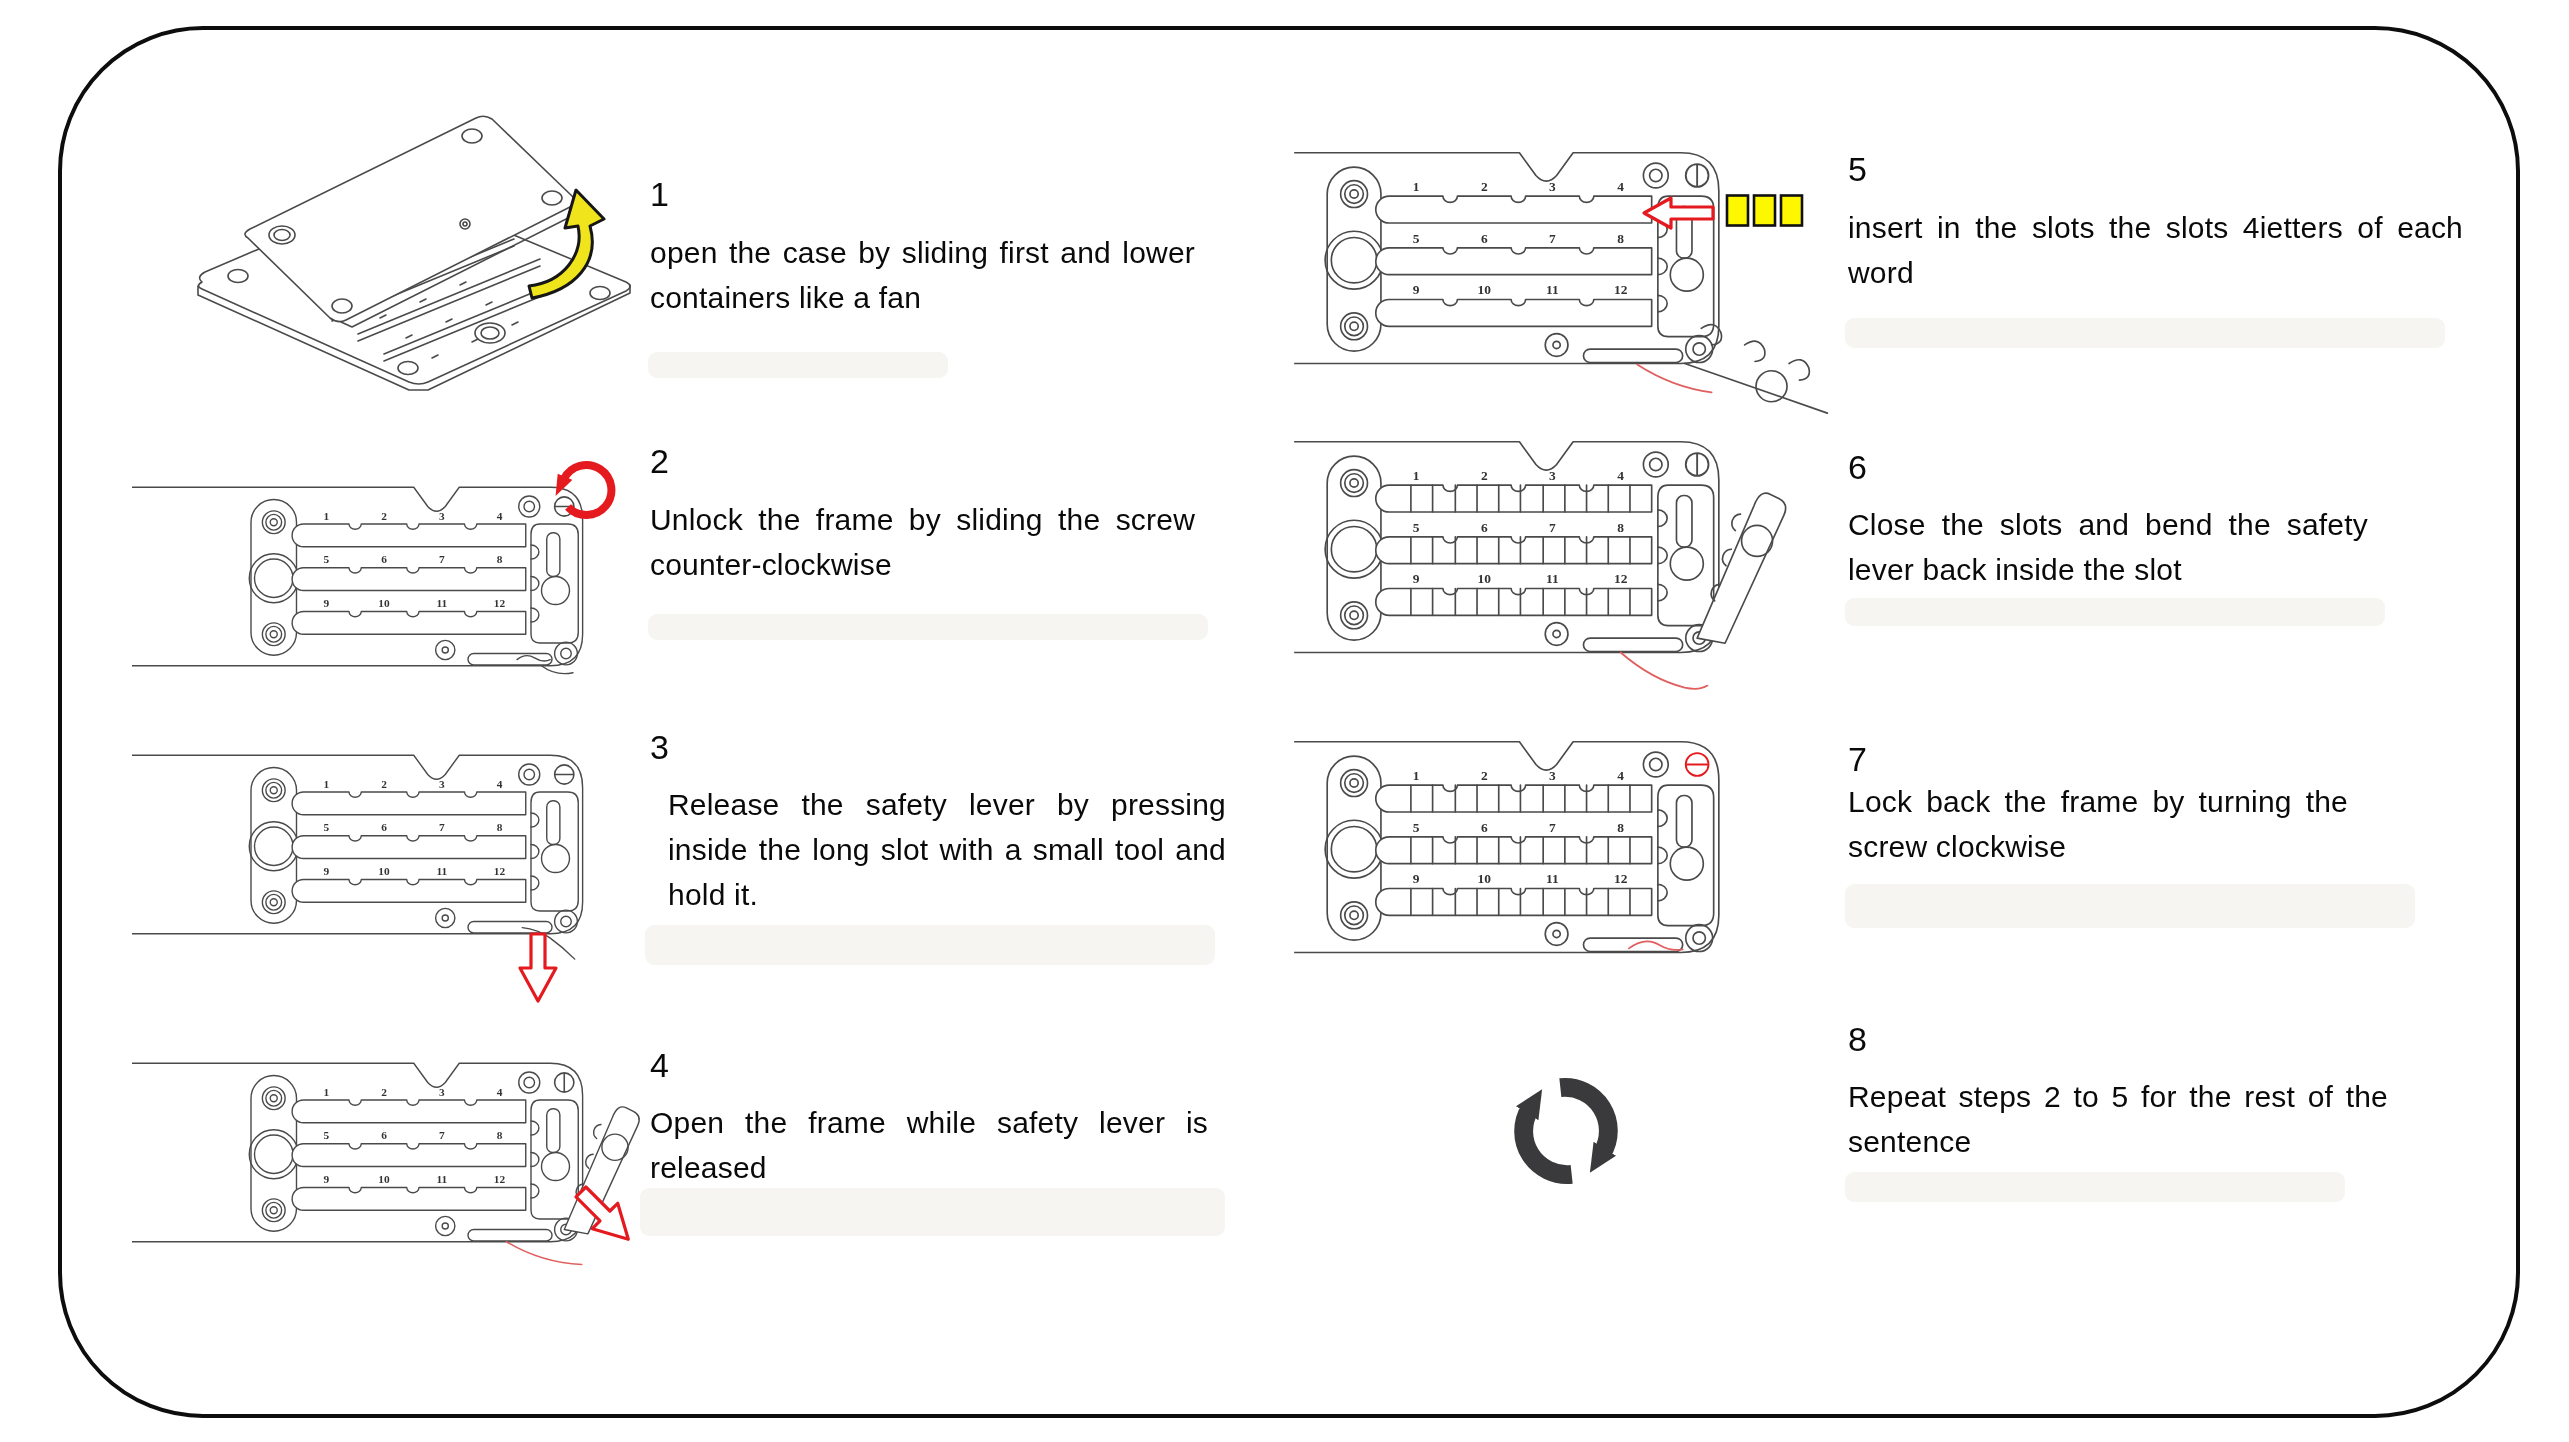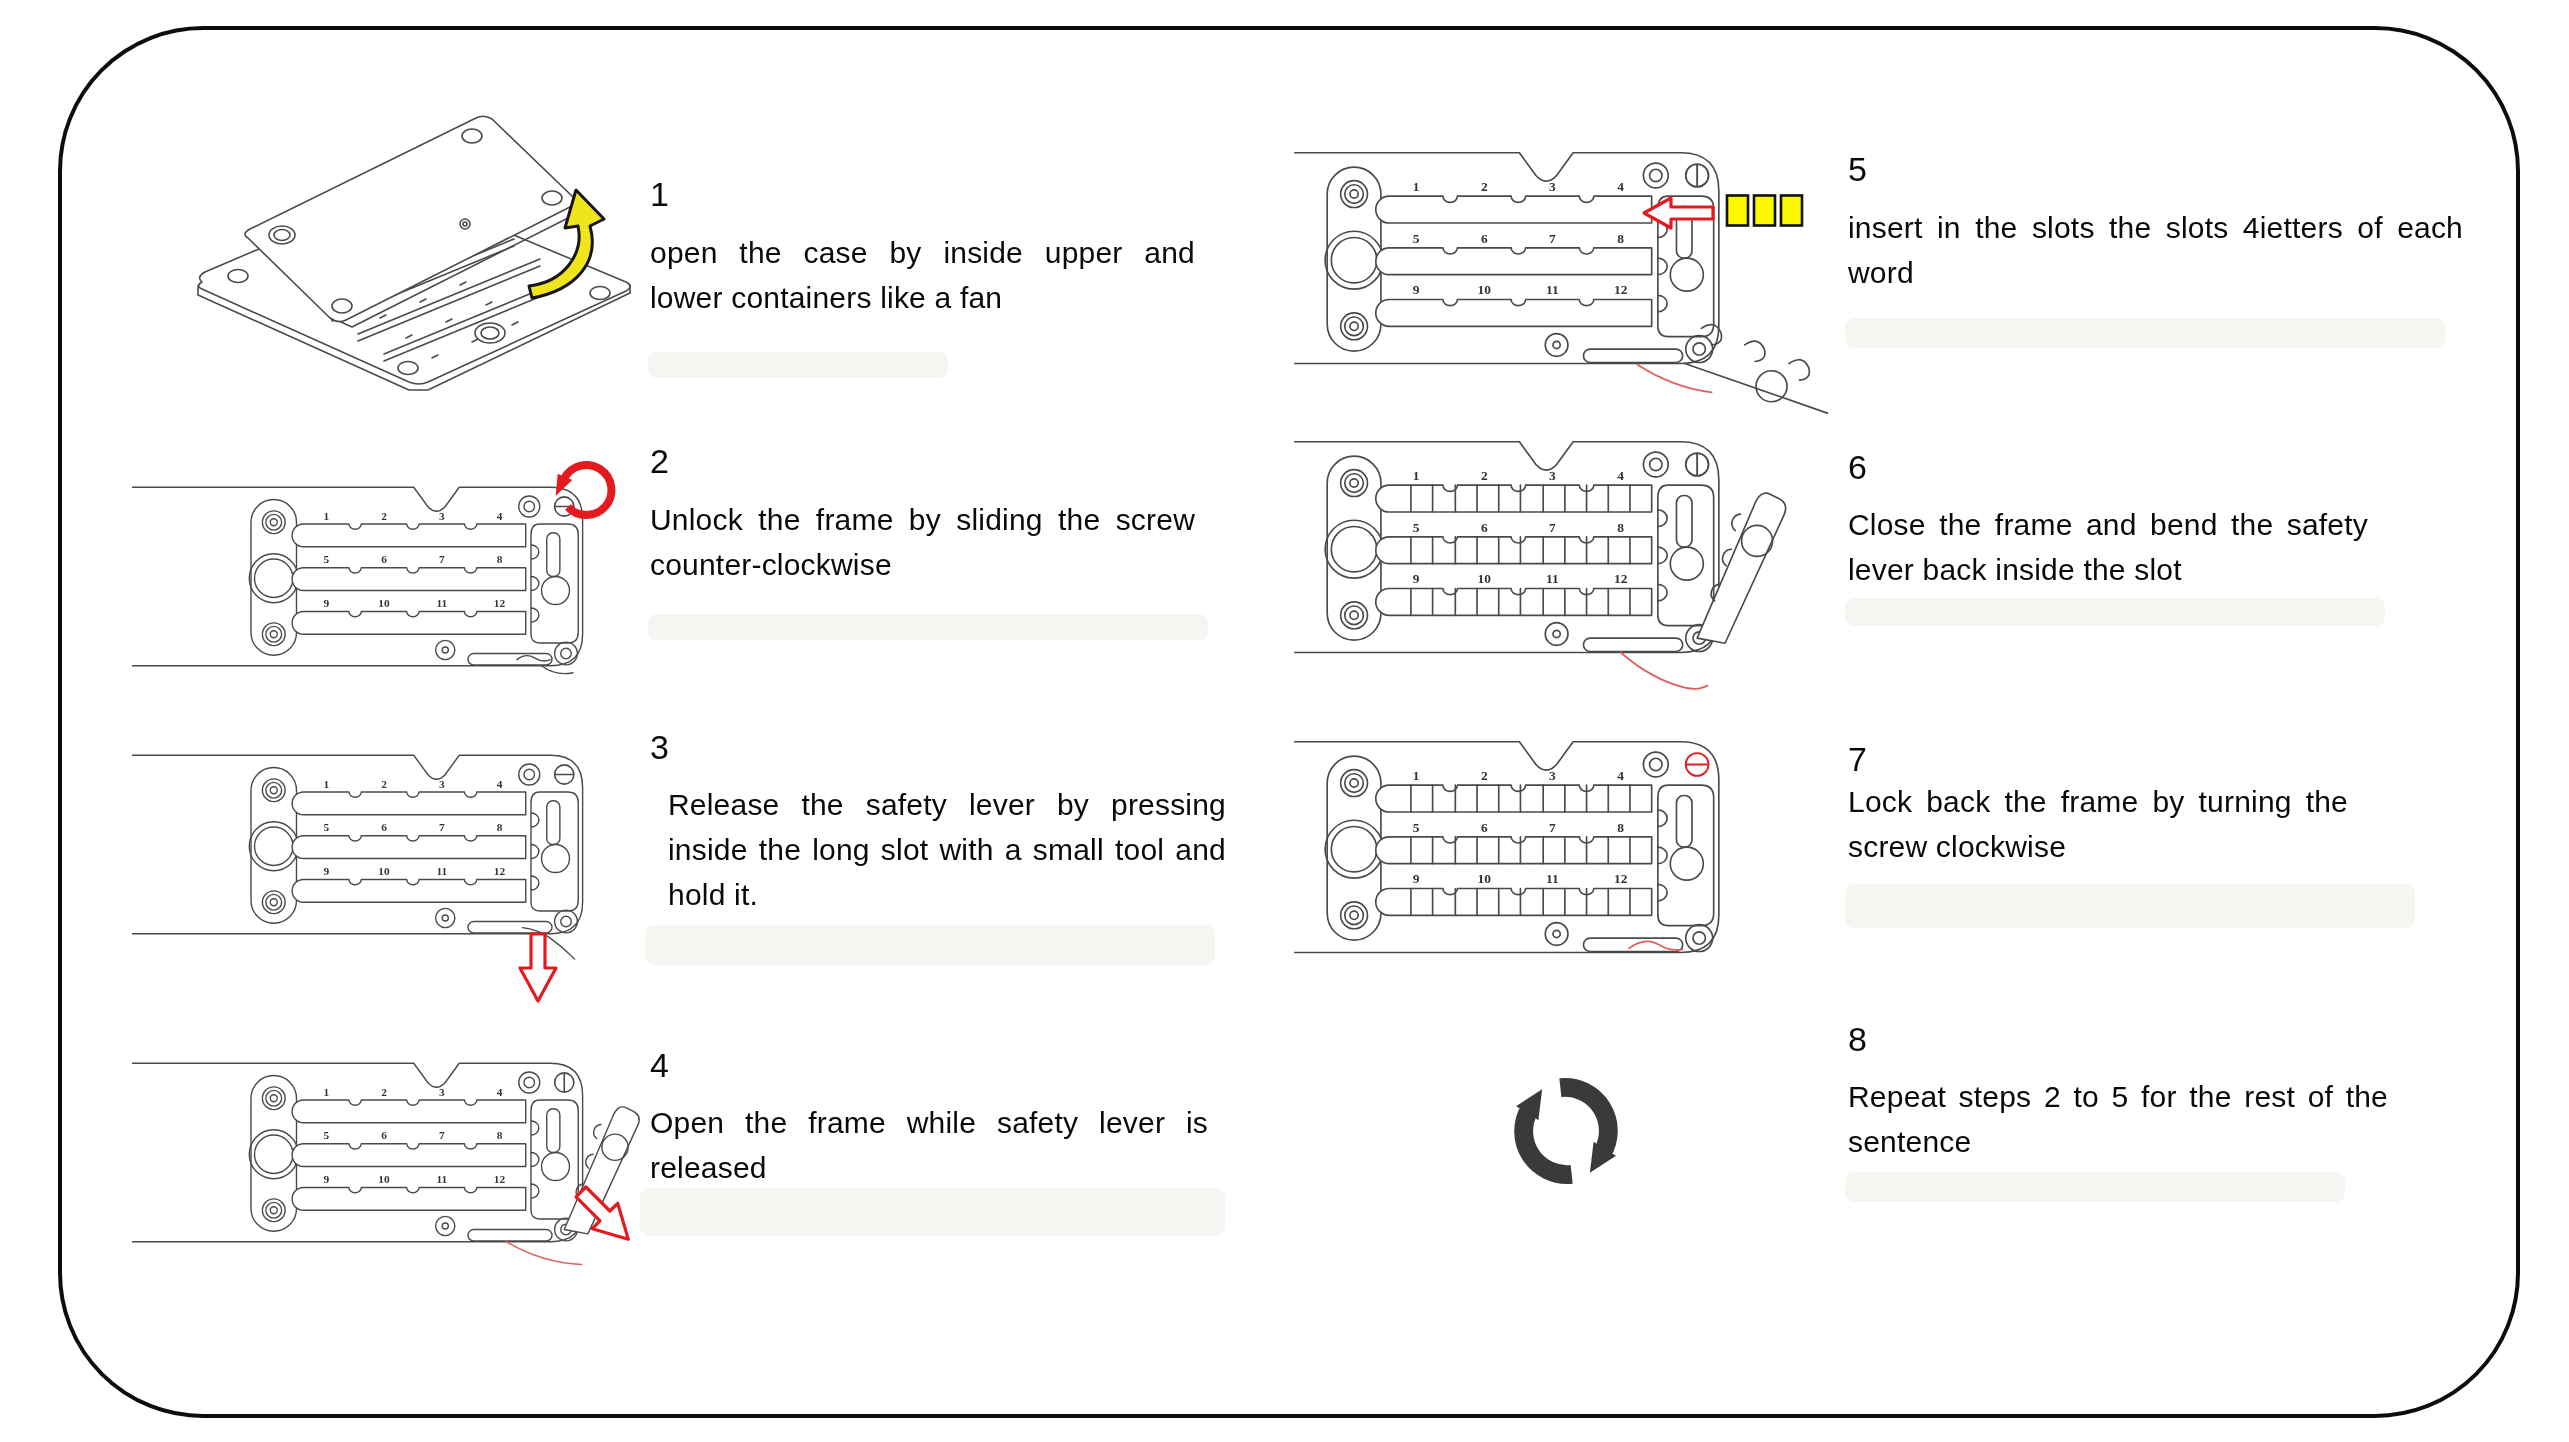--- a/index.html
+++ b/index.html
@@ -291,34 +291,34 @@
       <text x="420" y="159" class="slotnum">12</text>
     </g>
 </svg>
 
 <svg style="left:1500px;top:1065px;width:132px;height:132px" viewBox="0 0 140 140">
   <path class="darkarc" marker-end="url(#darkhead)" d="M64,24 A46,46 0 0 1 108,94"></path>
   <path class="darkarc" marker-end="url(#darkhead)" d="M76,116 A46,46 0 0 1 32,46"></path>
 </svg>
 
 <div class="num" style="left:650px;top:175px">1</div>
-<div class="step-body" style="left:650px;top:230px;width:545px">open the case by inside upper and lower containers like a fan</div>
+<div class="step-body" style="left:650px;top:230px;width:545px">open the case by sliding first and lower containers like a fan</div>
 
 <div class="num" style="left:650px;top:442px">2</div>
 <div class="step-body" style="left:650px;top:497px;width:545px">Unlock the frame by sliding the screw counter-clockwise</div>
 
 <div class="num" style="left:650px;top:728px">3</div>
 <div class="step-body" style="left:668px;top:782px;width:558px">Release the safety lever by pressing inside the long slot with a small tool and hold it.</div>
 
 <div class="num" style="left:650px;top:1046px">4</div>
 <div class="step-body" style="left:650px;top:1100px;width:558px">Open the frame while safety lever is released</div>
 
 <div class="num" style="left:1848px;top:150px">5</div>
 <div class="step-body" style="left:1848px;top:205px;width:615px">insert in the slots the slots 4ietters of each word</div>
 
 <div class="num" style="left:1848px;top:448px">6</div>
-<div class="step-body" style="left:1848px;top:502px;width:520px">Close the frame and bend the safety lever back inside the slot</div>
+<div class="step-body" style="left:1848px;top:502px;width:520px">Close the slots and bend the safety lever back inside the slot</div>
 
 <div class="num" style="left:1848px;top:740px">7</div>
 <div class="step-body" style="left:1848px;top:779px;width:500px">Lock back the frame by turning the screw clockwise</div>
 
 <div class="num" style="left:1848px;top:1020px">8</div>
 <div class="step-body" style="left:1848px;top:1074px;width:540px">Repeat steps 2 to 5 for the rest of the sentence</div>
 
 </body></html>

